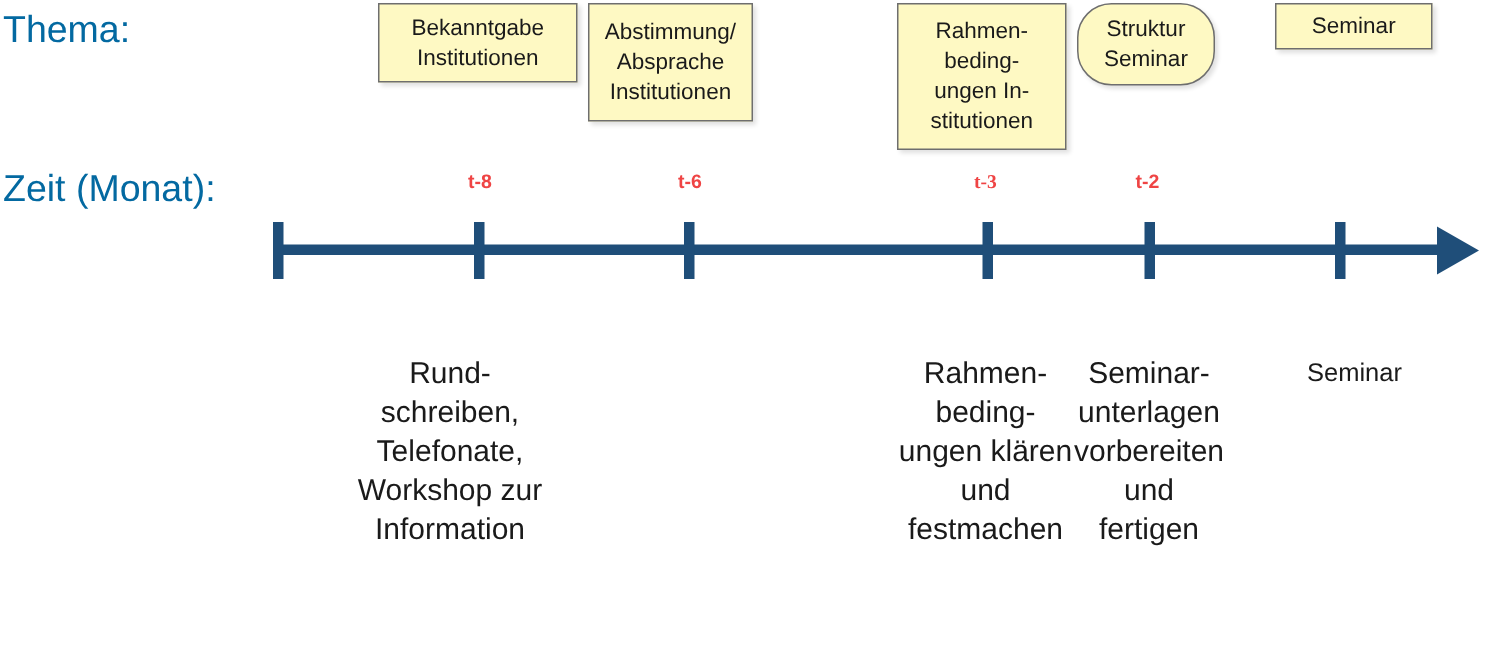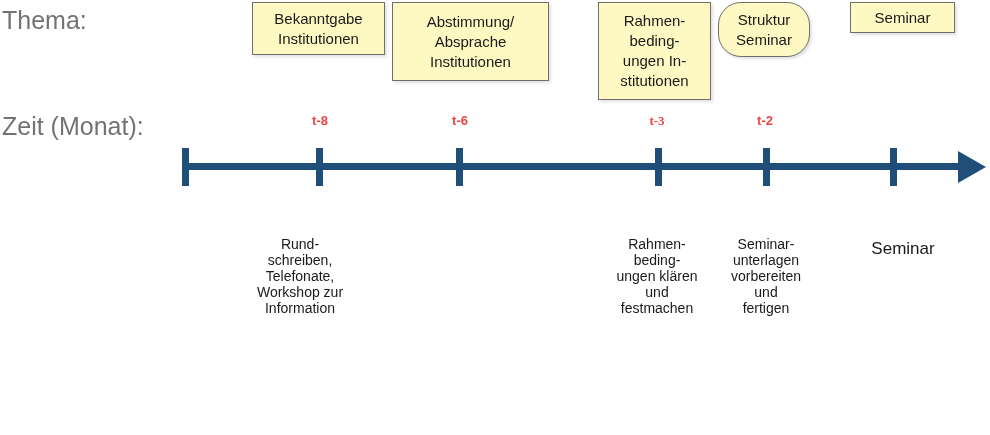--- a/index.html
+++ b/index.html
@@ -8,21 +8,21 @@
     width: 990px;
     height: 435px;
     background: #ffffff;
     font-family: "Liberation Sans", sans-serif;
     color: #1a1a1a;
     overflow: hidden;
   }
   .row-label {
     position: absolute;
     font-size: 25px;
-    color: #737373;
+    color: #0369a1;
     white-space: nowrap;
   }
   .theme-box {
     position: absolute;
     border: 1px solid #6e6e6e;
     background: #fef9c3;
     box-shadow: 2px 2px 3px rgba(0,0,0,0.12);
     display: flex;
     align-items: center;
     justify-content: center;
@@ -64,41 +64,41 @@
     text-align: center;
     font-weight: bold;
     font-size: 13px;
     color: #ef4444;
     white-space: nowrap;
   }
   .task {
     position: absolute;
     top: 236px;
     text-align: center;
-    font-size: 14px;
-    line-height: 16px;
+    font-size: 20px;
+    line-height: 26px;
     white-space: pre-line;
   }
   .task-seminar {
     top: 238px;
     font-size: 17px;
     line-height: 22px;
   }
 </style>
 </head>
 <body>
 
 <div class="stage">
 
   <div class="row-label" style="left:2px; top:6px;">Thema:</div>
   <div class="row-label" style="left:2px; top:112px;">Zeit (Monat):</div>
 
   <div class="theme-box" style="left:252px; top:2px; width:133px; height:53px;">Bekanntgabe
 Institutionen</div>
-  <div class="theme-box" style="left:392px; top:2px; width:157px; height:79px;">Abstimmung/
+  <div class="theme-box" style="left:392px; top:2px; width:110px; height:79px;">Abstimmung/
 Absprache
 Institutionen</div>
   <div class="theme-box" style="left:598px; top:2px; width:113px; height:98px;">Rahmen-
 beding-
 ungen In-
 stitutionen</div>
   <div class="theme-box" style="left:718px; top:2px; width:92px; height:55px;border-radius:23px;">Struktur
 Seminar</div>
   <div class="theme-box" style="left:850px; top:2px; width:105px; height:31px;">Seminar</div>
 

